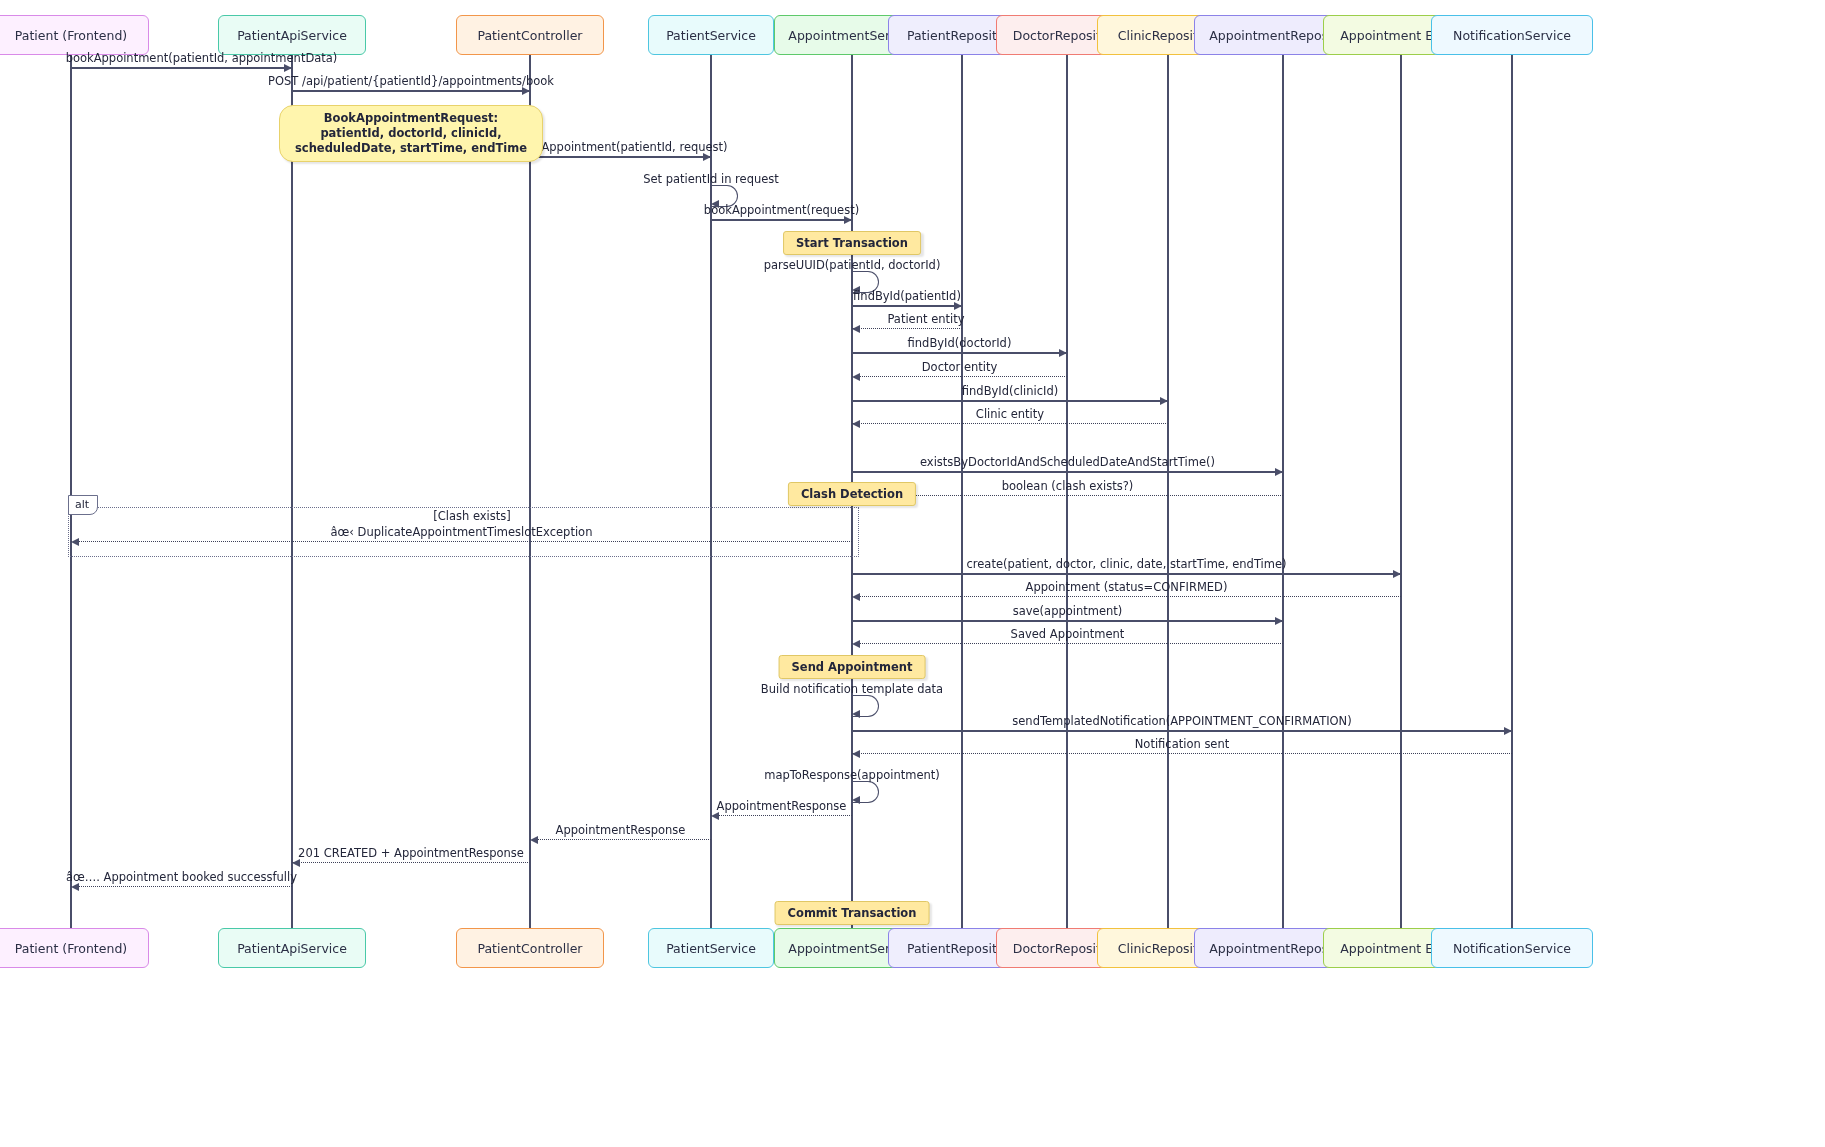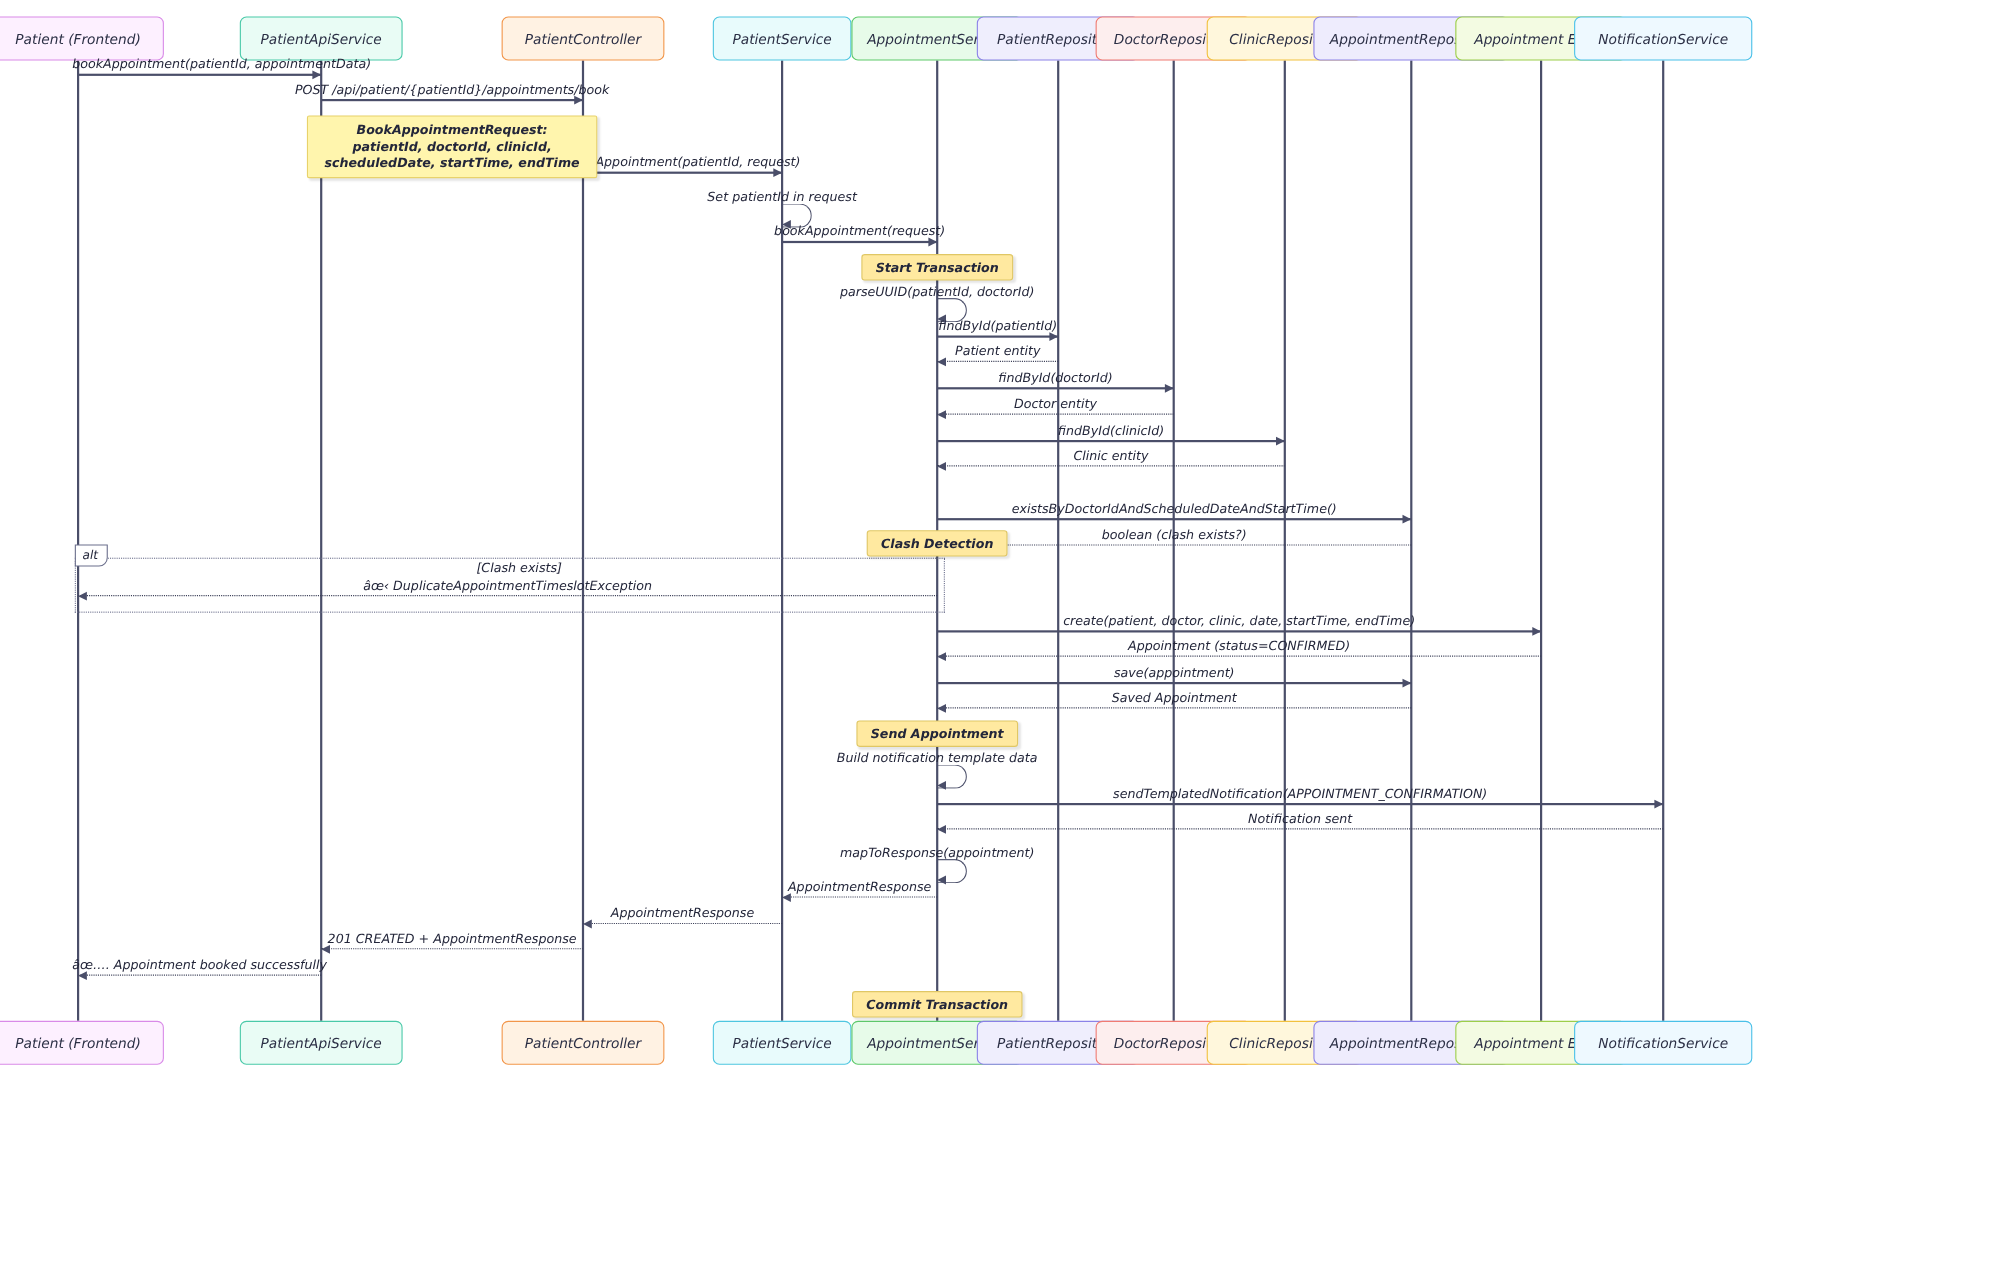--- a/index.html
+++ b/index.html
@@ -1,17 +1,17 @@
 <!DOCTYPE html>
 <html><head>
 <meta charset="utf-8">
 <style>
   html,body{margin:0;padding:0;background:#ffffff;}
   body{font-family:"DejaVu Sans","Liberation Sans",sans-serif;}
-  #diagram{position:relative;width:1825px;height:1147px;background:#ffffff;overflow:hidden;font-style:italic;}
+  #diagram{position:relative;width:1825px;height:1147px;background:#ffffff;overflow:hidden;}
 
   .participant{
     position:absolute;
     box-sizing:border-box;
     height:40px;
     border-radius:6px;
     border:1.4px solid #999;
     display:flex;align-items:center;justify-content:center;
     font-size:12.5px;
     color:#2b2f45;
@@ -46,21 +46,21 @@
     font-size:11.5px;
     color:#23263a;
     white-space:nowrap;
     transform:translateX(-50%);
   }
   .note{
     position:absolute;
     box-sizing:border-box;
     background:#fff5ad;
     border:1.2px solid #e8d26b;
-    border-radius:2px;
+    border-radius:14px;
     font-size:11.5px;
     font-weight:bold;
     color:#23263a;
     text-align:center;
     line-height:15px;
     padding:5px 10px;
     white-space:pre-line;
     box-shadow:2px 2px 2px rgba(0,0,0,0.10);
   }
   .block-label{
@@ -159,21 +159,21 @@
     <div class="arrow-r" style="left: 844px; top: 215.5px;"></div>
     <div class="msg-label" style="left: 781.5px; top: 203px;">bookAppointment(request)</div>
     <div class="self-loop" style="left: 852px; top: 271px;"></div>
     <div class="arrow-l" style="left: 852px; top: 286px;"></div>
     <div class="msg-label" style="left: 852px; top: 258px;">parseUUID(patientId, doctorId)</div>
     <div class="msg-line" style="left: 852px; top: 305px; width: 110px;"></div>
     <div class="arrow-r" style="left: 954px; top: 301.5px;"></div>
     <div class="msg-label" style="left: 907px; top: 289px;">findById(patientId)</div>
     <div class="msg-line dashed" style="left: 852px; top: 328px; width: 110px;"></div>
     <div class="arrow-l" style="left: 852px; top: 324.5px;"></div>
-    <div class="msg-label" style="left: 907px; top: 312px; text-align: right;">Patient entity</div>
+    <div class="msg-label" style="left: 926px; top: 312px; text-align: right;">Patient entity</div>
     <div class="msg-line" style="left: 852px; top: 352px; width: 215px;"></div>
     <div class="arrow-r" style="left: 1059px; top: 348.5px;"></div>
     <div class="msg-label" style="left: 959.5px; top: 336px;">findById(doctorId)</div>
     <div class="msg-line dashed" style="left: 852px; top: 376px; width: 215px;"></div>
     <div class="arrow-l" style="left: 852px; top: 372.5px;"></div>
     <div class="msg-label" style="left: 959.5px; top: 360px;">Doctor entity</div>
     <div class="msg-line" style="left: 852px; top: 400px; width: 316px;"></div>
     <div class="arrow-r" style="left: 1160px; top: 396.5px;"></div>
     <div class="msg-label" style="left: 1010px; top: 384px;">findById(clinicId)</div>
     <div class="msg-line dashed" style="left: 852px; top: 423px; width: 316px;"></div>

